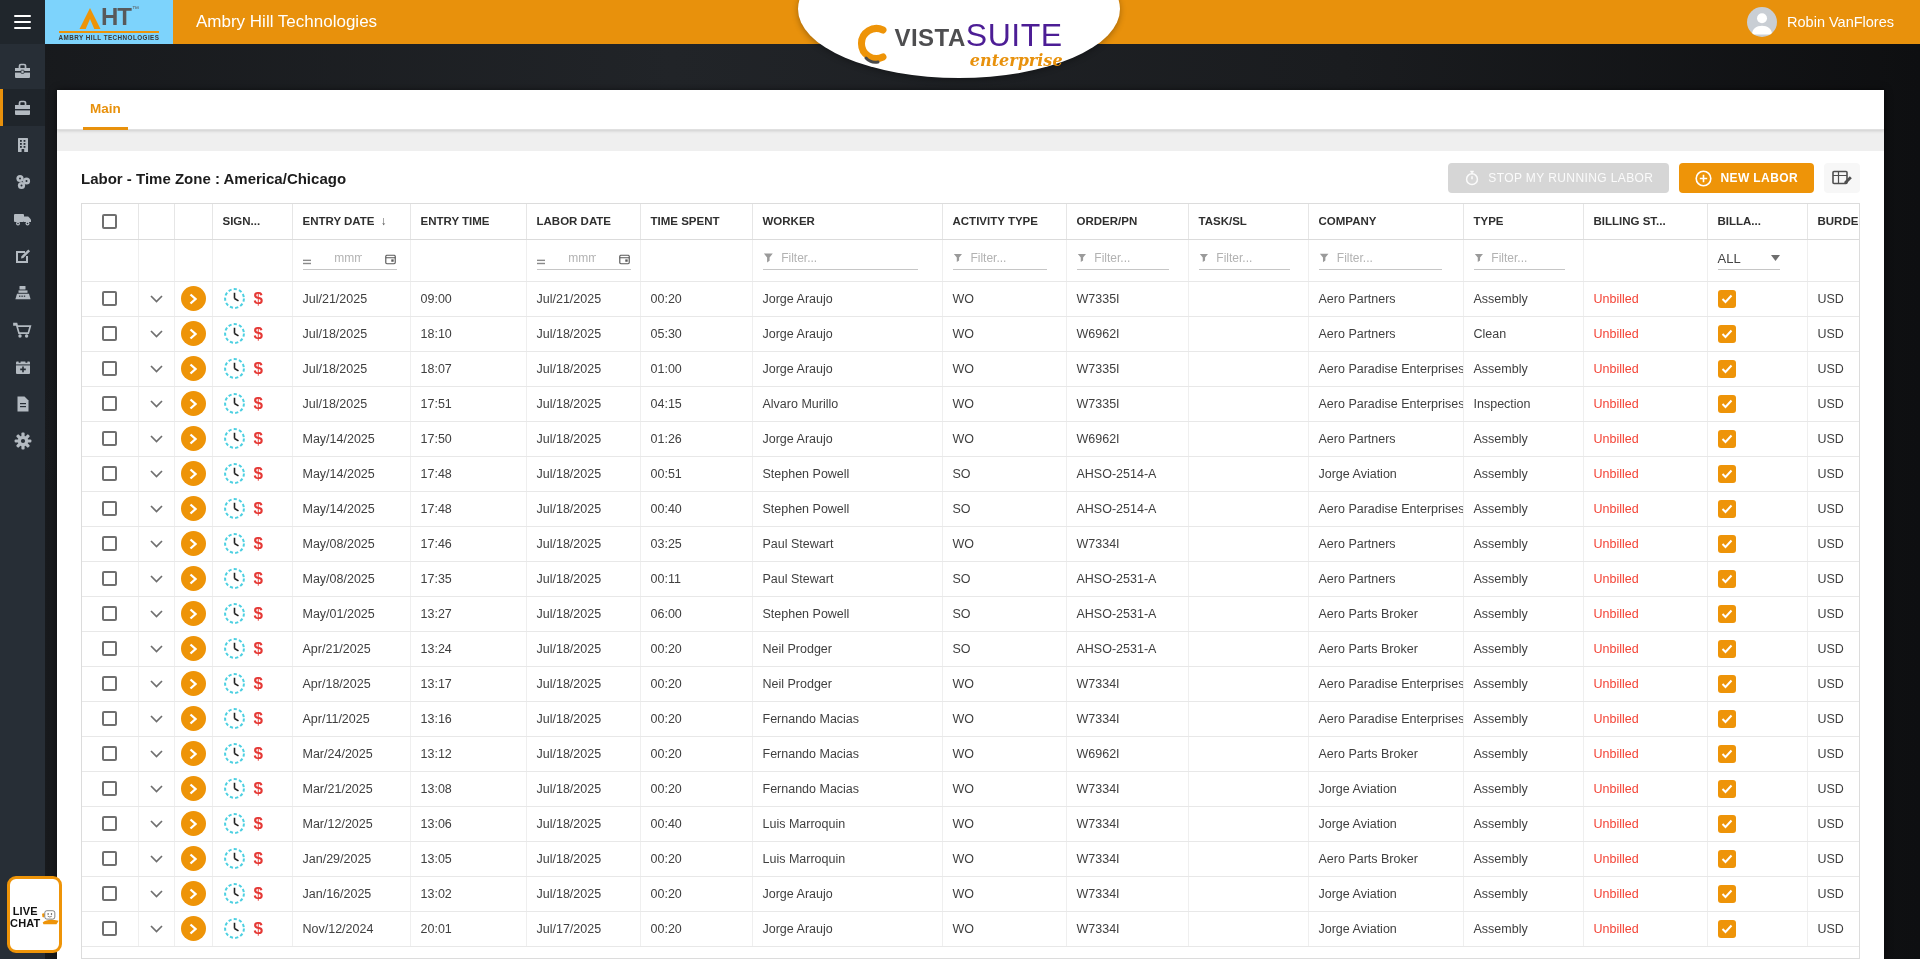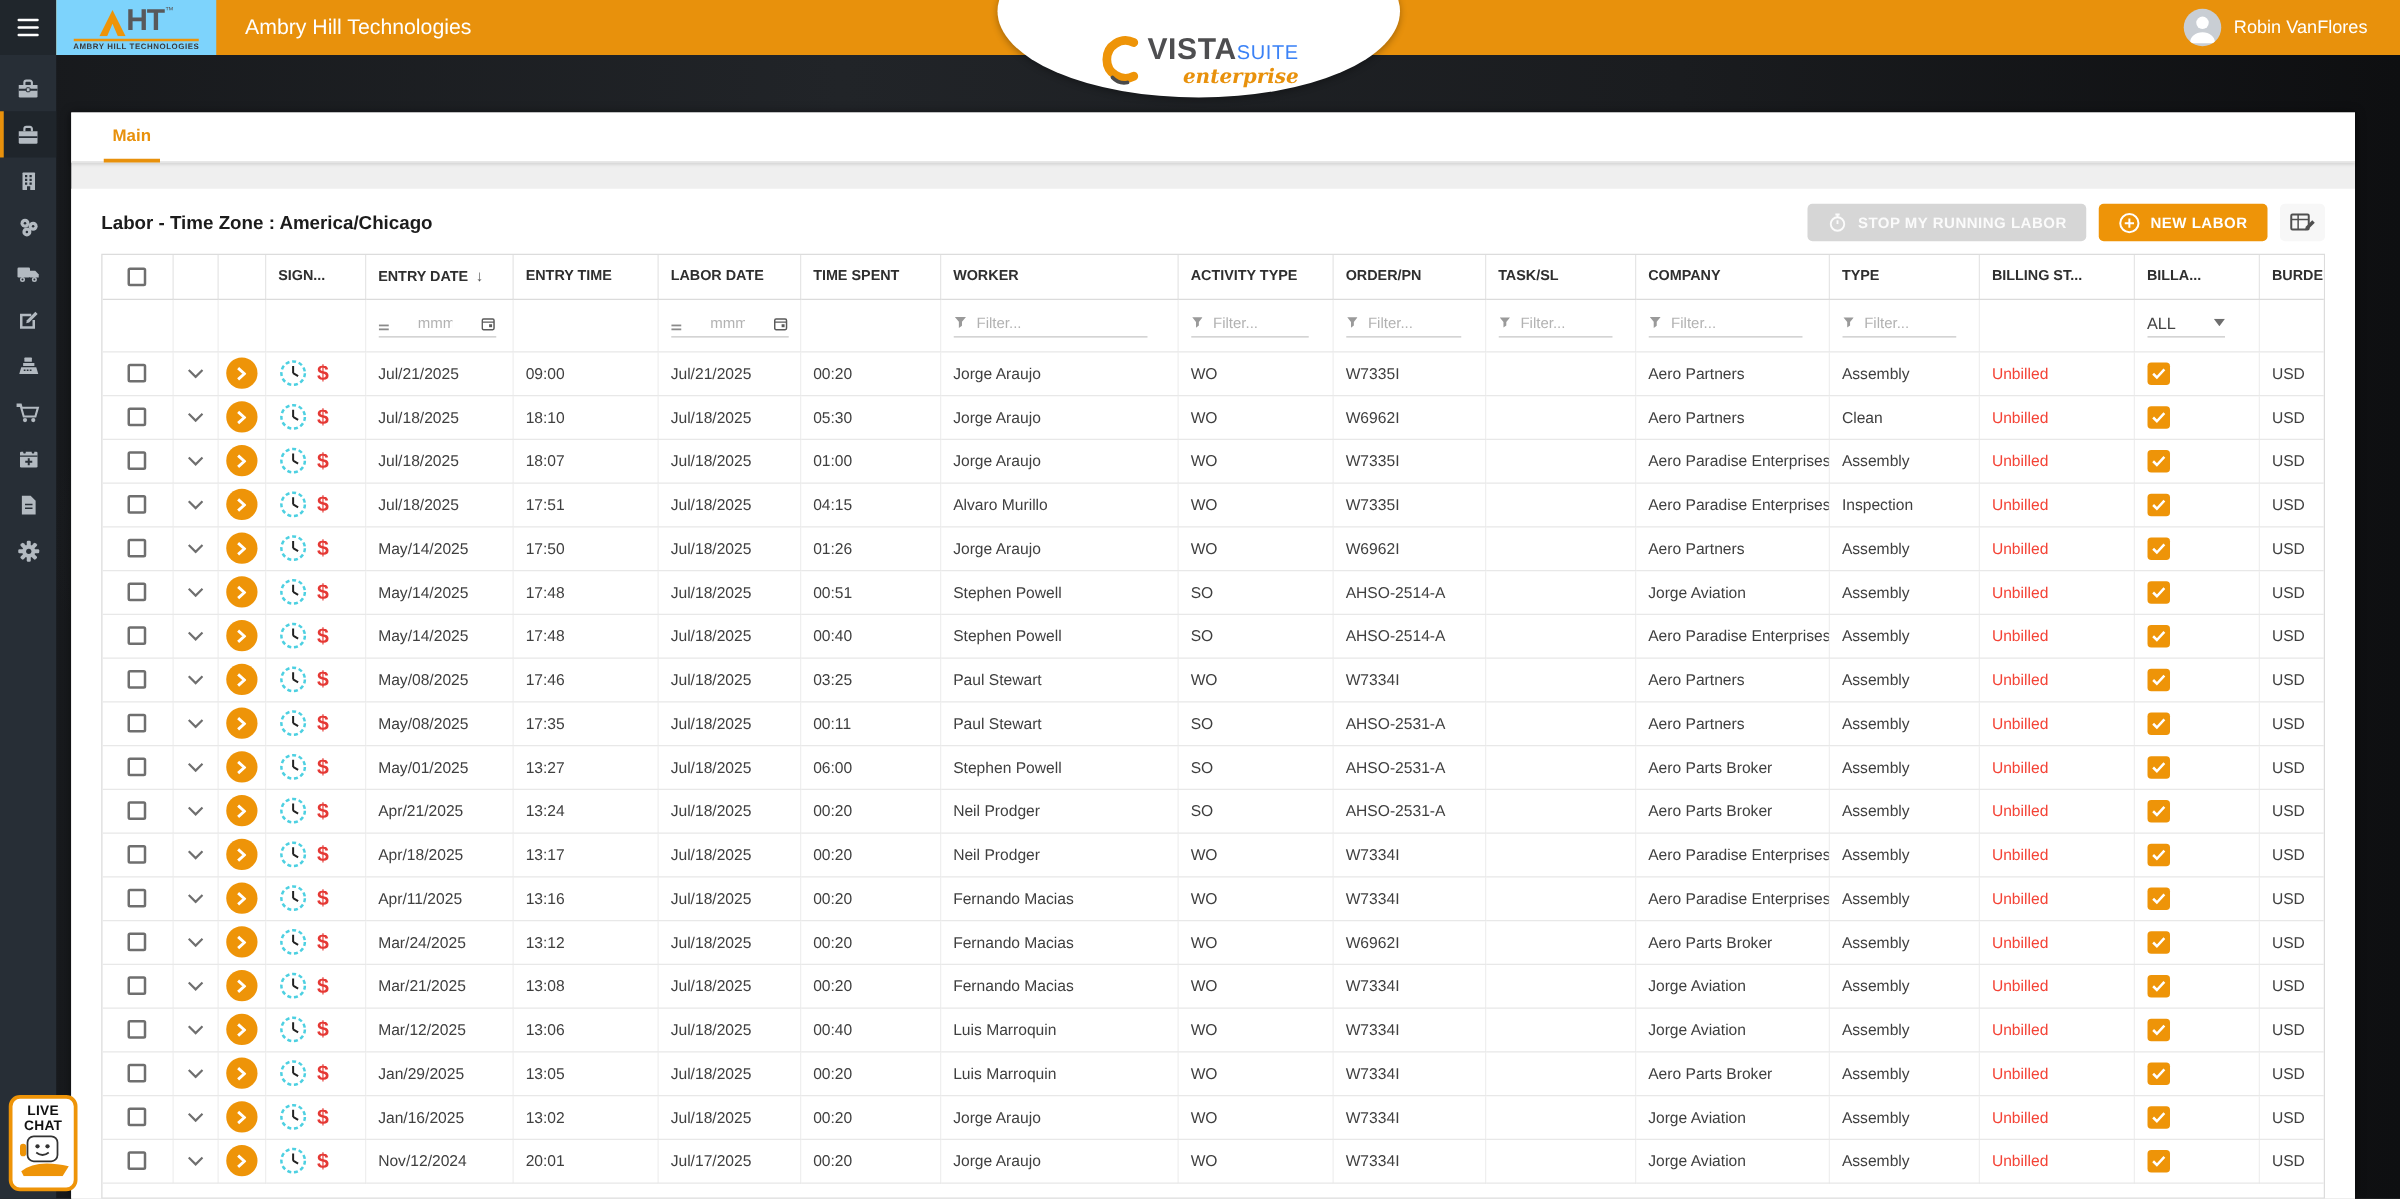--- a/index.html
+++ b/index.html
@@ -20,44 +20,44 @@
   .aht-ht{font-size:24px;font-weight:bold;color:#58595B;letter-spacing:-1px}
   .aht-tm{font-size:7px;color:#58595B;margin-left:1px;align-self:flex-start}
   .aht-caption{font-size:6.3px;font-weight:bold;color:#3A3A3A;letter-spacing:.45px;margin-top:2px;border-top:2px solid #EE9408;padding-top:1.5px}
   .brand-text{position:absolute;left:196px;top:0;line-height:44px;color:#fff;font-size:17px}
   .oval{position:absolute;left:798px;top:-60px;width:322px;height:138px;background:#fff;border-radius:50%;
     box-shadow:0 2px 6px rgba(0,0,0,.3);display:flex;align-items:flex-end;justify-content:center;padding-bottom:8px;z-index:55}
   .vs-wrap{display:flex;align-items:center;gap:5px}
   .vs-text{display:flex;flex-direction:column;align-items:flex-end}
   .vs-line{display:flex;align-items:baseline}
   .vs-primary{font-size:24px;font-weight:bold;color:#4E4E50;letter-spacing:.5px}
-  .vs-secondary{font-size:16px;color:#3b82f6;letter-spacing:.5px}
+  .vs-secondary{font-size:32px;color:#4c1d95;letter-spacing:.5px}
   .vs-edition{color:#E8910C;font-style:italic;font-weight:bold;font-size:16px;margin-top:-3px;font-family:"DejaVu Serif",serif}
   .user-chip{position:absolute;right:26px;top:7px;display:flex;align-items:center;gap:10px;color:#fff;font-size:14.5px;cursor:pointer}
   .avatar{width:30px;height:30px;border-radius:50%;background:#C9CED4;display:flex;align-items:center;justify-content:center;overflow:hidden}
 
   
   .sidebar{position:absolute;left:0;top:44px;width:45px;bottom:0;background:#272E36;z-index:40;display:flex;flex-direction:column;padding-top:8px}
   .side-item{height:37px;display:flex;align-items:center;justify-content:center;color:#B3BAC1;border-left:3.5px solid transparent;border-right:3.5px solid transparent;cursor:pointer}
   .side-item.active{border-left-color:#E8910C;background:#1F252B}
   .side-item svg{fill:currentColor}
 
   .livechat{position:absolute;left:7px;top:876px;width:55px;height:77px;background:#fff;border:3px solid #EE9408;border-radius:9px;z-index:60;
-    display:flex;flex-direction:column;align-items:center;padding-top:4px;cursor:pointer}
+    display:flex;flex-direction:row;align-items:center;padding-top:4px;cursor:pointer}
   .lc-txt{font-size:11px;font-weight:bold;color:#111;line-height:12px;text-align:center;letter-spacing:.2px}
 
   
   .main-panel{position:absolute;left:57px;top:90px;width:1827px;bottom:0;background:#EFEFEF;display:flex;flex-direction:column;box-shadow:0 0 8px rgba(0,0,0,.45);z-index:30}
   .tabstrip{background:#fff;height:40px;border-bottom:1px solid #E0E0E0;box-shadow:0 1px 3px rgba(0,0,0,.15);position:relative;z-index:3;flex:none}
   .tab{display:inline-block;margin-left:26px;padding:0 7px;line-height:37px;font-weight:bold;font-size:13.5px;color:#E8910C;border-bottom:3px solid #E8910C;cursor:pointer}
   .card{background:#fff;flex:1;margin-top:21px;display:flex;flex-direction:column;overflow:hidden;min-height:0}
   .toolbar{display:flex;align-items:center;justify-content:space-between;padding:12px 24px 8px;flex:none}
   .page-title{font-size:15px;font-weight:bold;color:#1C1C1C}
   .toolbar-right{display:flex;align-items:center;gap:10px}
-  .btn-stop{display:flex;align-items:center;gap:8px;background:#D6D6D6;color:#FBFBFB;font-weight:bold;font-size:12px;letter-spacing:.4px;border:none;border-radius:4px;height:30px;padding:0 16px;cursor:default}
+  .btn-stop{display:flex;align-items:center;gap:8px;background:#D6D6D6;color:#FBFBFB;font-weight:normal;font-size:12px;letter-spacing:.4px;border:none;border-radius:4px;height:30px;padding:0 16px;cursor:default}
   .btn-new{display:flex;align-items:center;gap:8px;background:#EE9408;color:#fff;font-weight:bold;font-size:12px;letter-spacing:.4px;border:none;border-radius:4px;height:30px;padding:0 16px;cursor:pointer}
   .btn-grid{width:36px;height:30px;display:flex;align-items:center;justify-content:center;background:#F7F7F7;border:none;border-radius:4px;cursor:pointer}
 
   
   .table-wrap{margin:2px 24px 0;border:1px solid #DCDCDC;flex:1;overflow:hidden}
   table{border-collapse:collapse;table-layout:fixed;width:1819px;font-size:12.5px;color:#3F3F3F}
   th,td{border-right:1px solid #EFEFEF;border-bottom:1px solid #E8E8E8;padding:0 10px;text-align:left;white-space:nowrap;overflow:hidden;height:35px}
   thead th{font-size:11.5px;color:#2F2F2F;border-bottom:1px solid #DBDBDB;border-right:1px solid #E6E6E6;background:#fff}
   tr.flt td{height:42px;border-right:1px solid #EFEFEF}
   .c-center{text-align:center;padding:0 4px}

